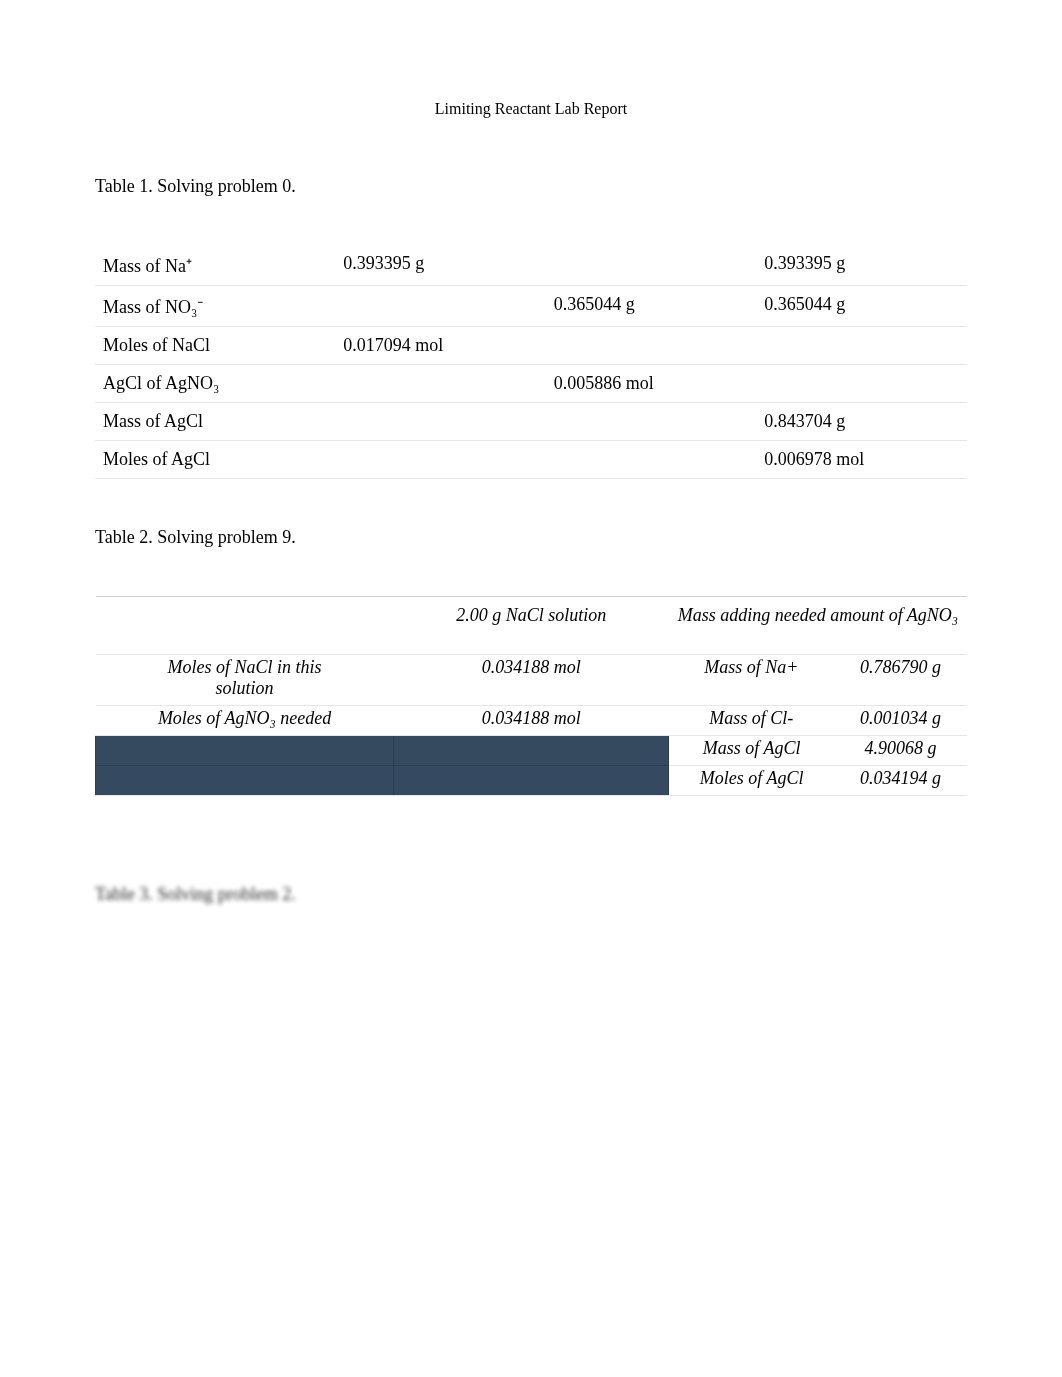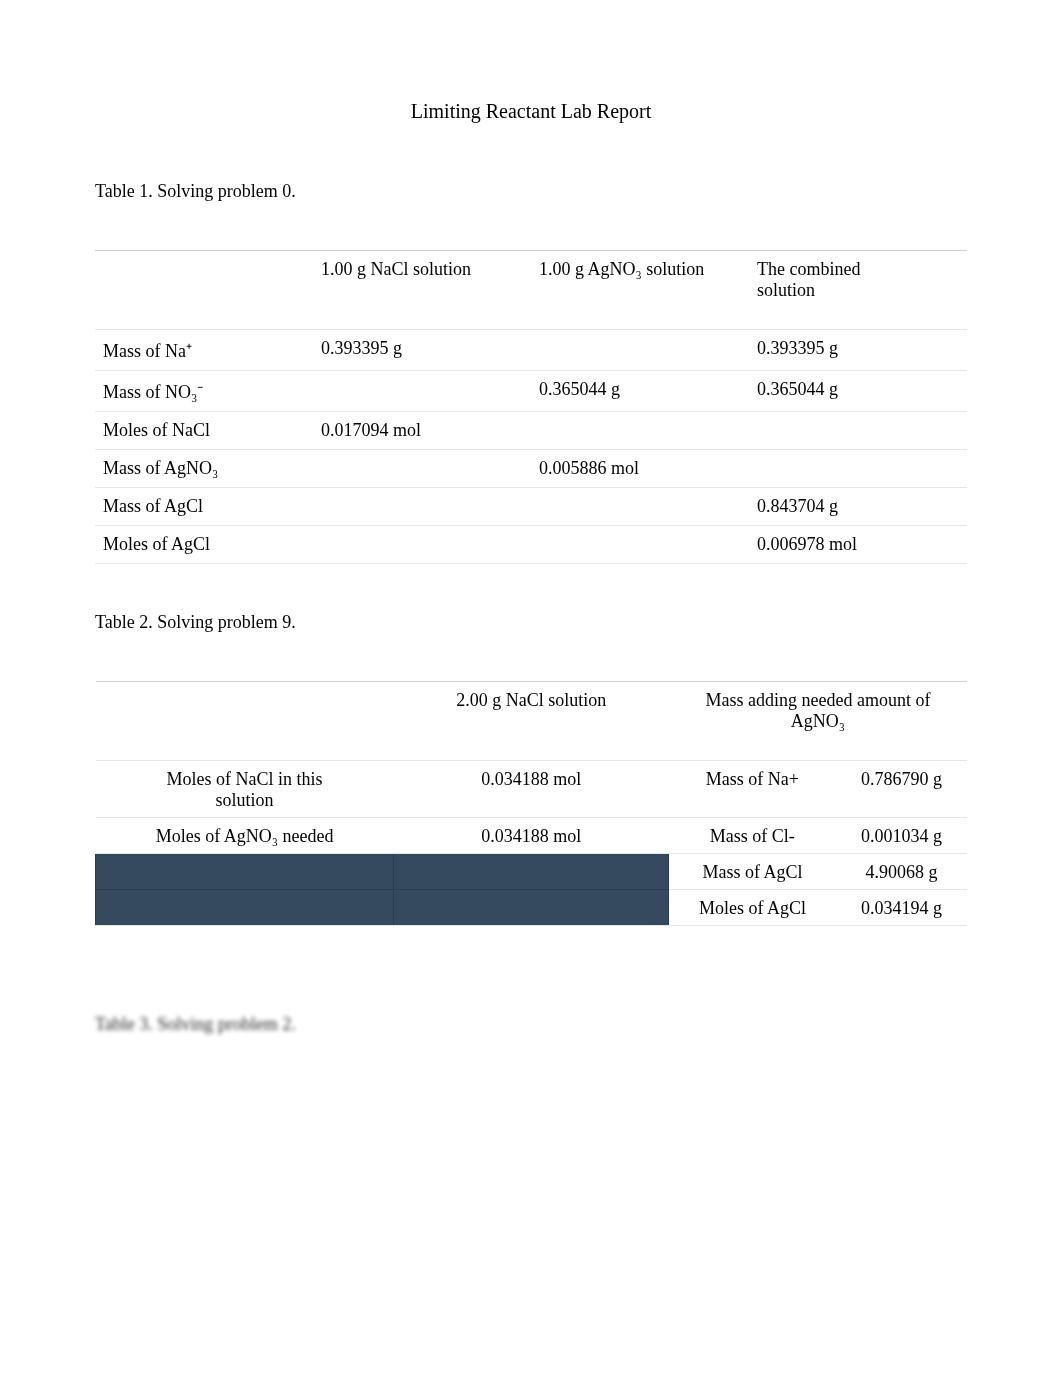--- a/index.html
+++ b/index.html
@@ -7,21 +7,21 @@
       background: #ffffff;
       font-family: "Times New Roman", Times, serif;
       color: #000000;
       width: 1062px;
       min-height: 1377px;
       padding: 100px 95px 80px 95px;
       position: relative;
     }
     .title {
       text-align: center;
-      font-size: 20px;
+      font-size: 16px;
       margin-bottom: 58px;
     }
     .table-caption {
       text-align: left;
       font-size: 18px;
       margin-bottom: 48px;
     }
     table {
       border-collapse: collapse;
       width: 100%;
@@ -46,81 +46,73 @@
     }
     table.t1 .col0 { width: 25%; }
     table.t1 .col1 { width: 25%; }
     table.t1 .col2 { width: 25%; }
     table.t1 .col3 { width: 25%; }
 
     
     table.t2 td, table.t2 th {
       border-bottom: 1px solid #e6e6e6;
       text-align: center;
+      font-style: italic;
     }
     table.t2 .header-row td, table.t2 .header-row th {
       padding-bottom: 28px;
       padding-top: 8px;
       border-top: 1px solid #cfcfcf;
     }
     table.t2 .col0 { width: 26%; }
     table.t2 .col1 { width: 24%; }
     table.t2 .col2 { width: 26%; }
     .dark-fill {
       background: #364a5f;
       border: 1px solid #2b3d4f;
     }
     .no-border { border-bottom: none !important; }
-    .pt-tight td { padding-top: 8px; padding-bottom: 6px; }
+    .pt-tight td { padding-top: 2px; padding-bottom: 6px; }
     .bottom-fade {
       position: absolute;
       left: 0; right: 0; bottom: 0;
       height: 140px;
       background: linear-gradient(to top, rgba(255,255,255,0.95), rgba(255,255,255,0));
       pointer-events: none;
     }
   </style>
 </head>
 <body>
 
 <div class="title">Limiting Reactant Lab Report</div>
 
 <div class="table-caption">Table 1. Solving problem 0.</div>
 
 <table class="t1">
   <tbody>
-      <tr class="header-row">
-    <th class="col0"></th>
-    <th class="col1">1.00 g NaCl solution</th>
-    <th class="col2">1.00 g AgNO₃ solution</th>
-    <th class="col3">
-      <span>The combined</span><br>
-      <span>solution</span>
-    </th>
-  </tr>
   <tr>
     <td>Mass of Na⁺</td>
     <td>0.393395 g</td>
     <td></td>
     <td>0.393395 g</td>
   </tr>
   <tr>
     <td>Mass of NO₃⁻</td>
     <td></td>
     <td>0.365044 g</td>
     <td>0.365044 g</td>
   </tr>
   <tr>
     <td>Moles of NaCl</td>
     <td>0.017094 mol</td>
     <td></td>
     <td></td>
   </tr>
   <tr>
-    <td>Mass of AgNO₃</td>
+    <td>AgCl of AgNO₃</td>
     <td></td>
     <td>0.005886 mol</td>
     <td></td>
   </tr>
   <tr>
     <td>Mass of AgCl</td>
     <td></td>
     <td></td>
     <td>0.843704 g</td>
   </tr>

